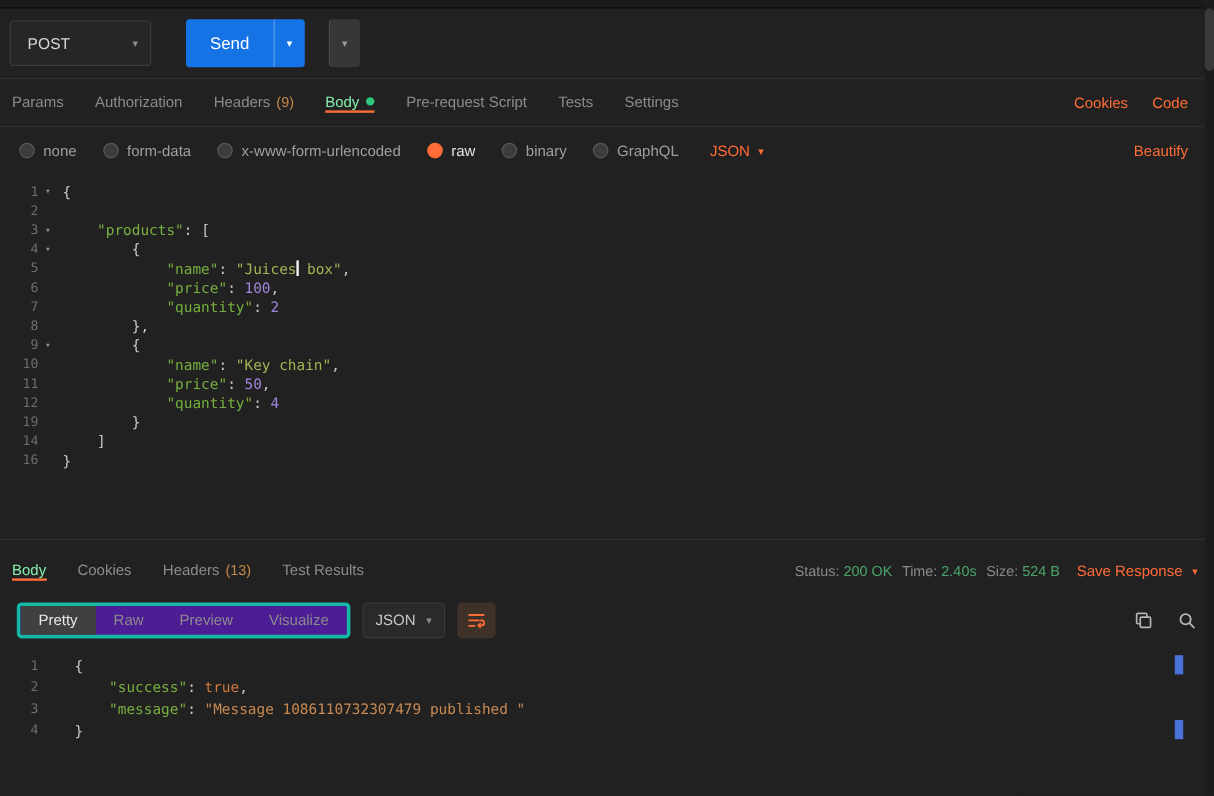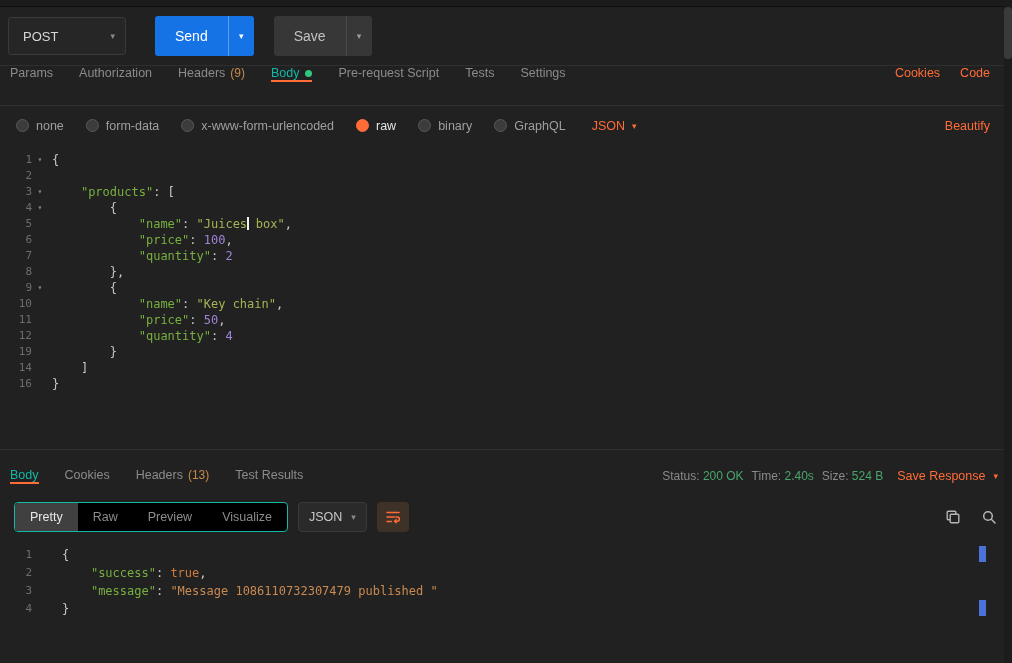--- a/index.html
+++ b/index.html
@@ -18,24 +18,24 @@
   .split-btn .main{padding:0 20px;display:flex;align-items:center;font-size:14px}
   .split-btn .drop{width:26px;display:flex;align-items:center;justify-content:center}
   .send{background:var(--send-blue,#1673e6);color:#fff;margin-left:19px}
   .send .drop{border-left:1px solid rgba(255,255,255,.3)}
   .send .caret-lite{color:#fff;font-size:9px}
   .save{background:#373737;color:#c2c2c2;margin-left:10px}
   .save .drop{border-left:1px solid #4a4a4a}
   .save .caret-lite{color:#9a9a9a;font-size:9px}
 
   
-  .tabs-row{display:flex;align-items:flex-start;height:40px;padding:0 22px 0 10px;border-bottom:1px solid #2f2f2f;flex:none}
+  .tabs-row{display:flex;align-items:center;height:40px;padding:0 22px 0 10px;border-bottom:1px solid #2f2f2f;flex:none}
   .tabs-list{display:flex;align-items:stretch}
   .tab{display:flex;align-items:center;margin-right:26px;color:#8b8b8b;font-size:12.5px;border-bottom:2px solid transparent;cursor:pointer}
-  .tab.active{color:#14b8a6;border-bottom-color:var(--accent,#ff6c37)}
+  .tab.active{color:#86efac;border-bottom-color:var(--accent,#ff6c37)}
   .tab-label{pointer-events:none}
   .count{color:#c58a4a;margin-left:5px;font-size:12px}
   .dot{width:7px;height:7px;border-radius:50%;background:var(--dot-green,#2fc77e);margin-left:6px}
   .right-links{margin-left:auto;display:flex;align-items:center;gap:20px}
   .link{color:var(--accent,#ff6c37);font-size:12.5px;cursor:pointer}
 
   
   .body-options{display:flex;align-items:center;height:40px;padding:0 22px 0 16px;flex:none}
   .radio-list{display:flex;gap:22px;align-items:center}
   .radio-item{display:flex;align-items:flex-start;gap:7px;color:#9f9f9f;font-size:12.5px;cursor:pointer}
@@ -64,21 +64,21 @@
   
   .resp-header{margin-top:6px;border-bottom:none;align-items:center;padding-right:14px}
   .resp-header .tab{height:100%;}
   .response-meta{margin-left:auto;display:flex;align-items:center;gap:8px;font-size:12px}
   .meta-label{color:#8a8a8a}
   .meta-value{color:var(--status-green,#4aa56b)}
   .save-response{display:flex;align-items:center;gap:8px;color:var(--accent,#ff6c37);font-size:12.5px;margin-left:14px;cursor:pointer}
 
   
   .resp-toolbar{display:flex;align-items:center;padding:6px 14px;gap:10px;flex:none}
-  .views-group{display:flex;height:30px;background:#000000;border:1px solid #14b8a6;border-radius:4px;overflow:hidden}
+  .views-group{display:flex;height:30px;background:#4c1d95;border:3px solid #14b8a6;border-radius:4px;overflow:hidden}
   .view{padding:0 15px;display:flex;align-items:center;color:#8c8c8c;font-size:12.5px;cursor:pointer}
   .view.active{background:#404040;color:#e8e8e8}
   .lang-dropdown{height:30px;border:1px solid #3a3a3a;background:#2a2a2a;border-radius:4px;display:flex;align-items:center;gap:9px;padding:0 10px;color:#c9c9c9;font-size:12.5px;cursor:pointer}
   .wrap-btn{width:32px;height:30px;border-radius:4px;background:#3e3128;display:flex;align-items:center;justify-content:center;color:var(--accent,#ff6c37);cursor:pointer}
   .toolbar-right{margin-left:auto;display:flex;align-items:center;gap:18px;color:#b5b5b5}
   .icon-btn{width:18px;height:18px;display:flex;align-items:center;justify-content:center;cursor:pointer}
 
   
   .response-editor-wrap{flex:1;padding-top:8px;overflow:hidden}
   .response-editor-wrap .code-line{height:18px;line-height:18px}
@@ -102,21 +102,20 @@
       <span>POST</span>
       <span class="caret">▾</span>
     </div>
     <div class="split-btn send">
       <span class="main">Send</span>
       <span class="drop">
           <span class="caret-lite">▾</span>
         </span>
     </div>
     <div class="split-btn save">
-      <span class="main">Save</span>
       <span class="drop">
           <span class="caret-lite">▾</span>
         </span>
     </div>
   </div>
 
   <div class="tabs-row">
     <div class="tabs-list">
         <div class="tab">
           <span class="tab-label">Params</span>

